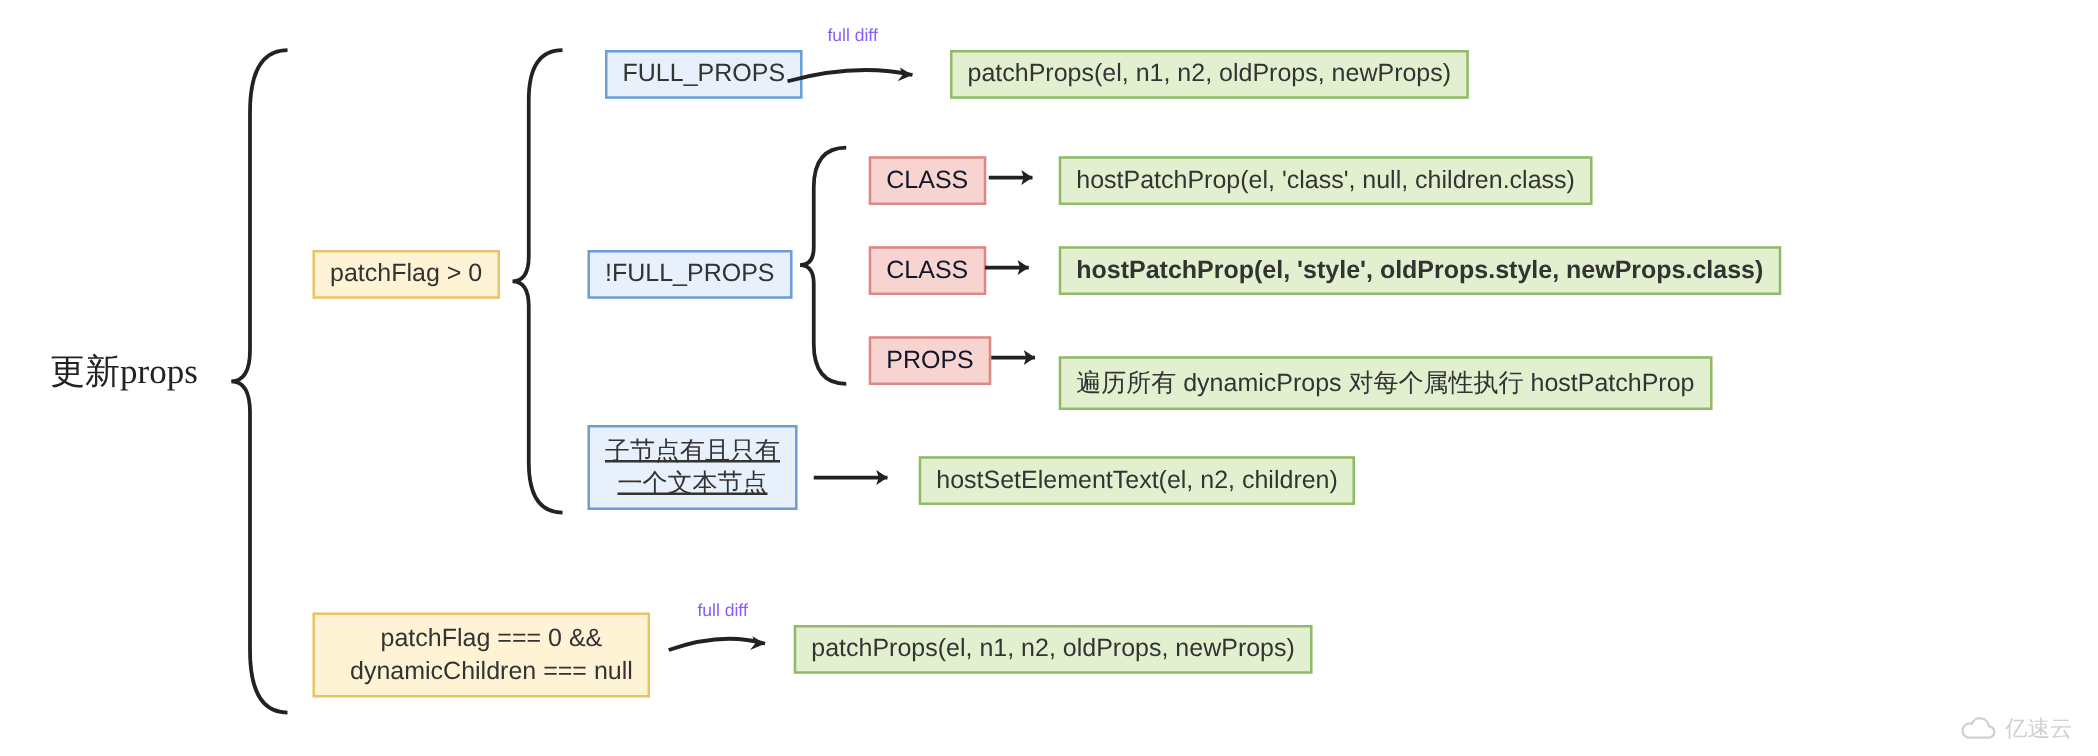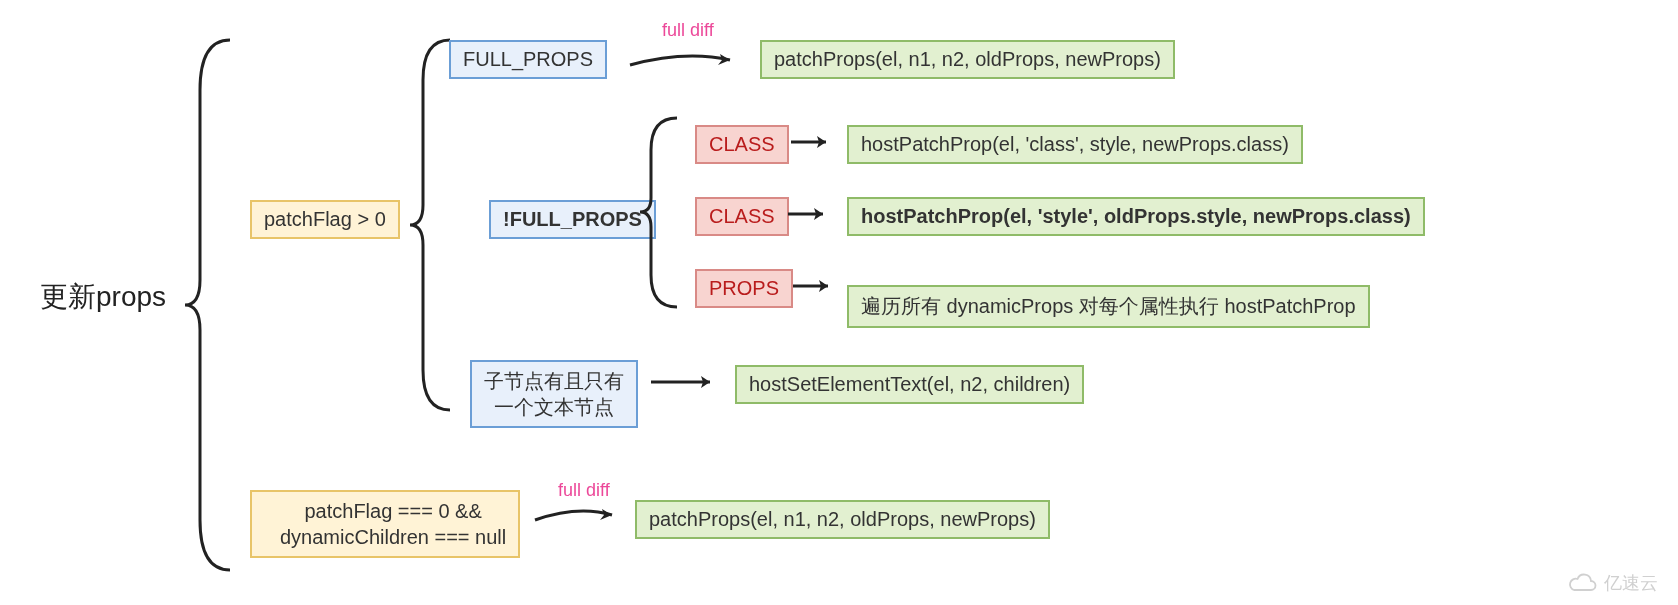--- a/index.html
+++ b/index.html
@@ -17,98 +17,98 @@
     padding: 6px 12px;
     font-size: 20px;
     text-align: center;
     white-space: nowrap;
     display: inline-flex;
     align-items: center;
     justify-content: center;
   }
   .yellow { background: #fff3d6; border-color: #e8c468; color: #333; }
   .blue   { background: #e8f0fb; border-color: #6b9ed6; color: #333; }
-  .red    { background: #f8d4d0; border-color: #d98a86; color: #b91c1c; }
+  .red    { background: #f8d4d0; border-color: #d98a86; color: #0f172a; }
   .green  { background: #e2f0d0; border-color: #8fbb68; color: #333; }
   .root-label {
     font-size: 28px;
     color: #222;
     position: absolute;
   }
   .multiline { line-height: 1.3; flex-direction: column; }
   .arrow-label {
     position: absolute;
-    font-size: 18px;
-    color: #ec4899;
+    font-size: 14px;
+    color: #8b5cf6;
   }
   .watermark {
     position: absolute;
     right: 20px;
     bottom: 10px;
     color: #d0d0d0;
     font-size: 18px;
     display: flex;
     align-items: center;
     gap: 6px;
     font-family: Liberation Mono, monospace;
   }
   svg.brace { position: absolute; }
   svg.arrow { position: absolute; }
 </style>
 </head>
 <body>
 
-<div class="root-label" style="left:40px; top:278px;">更新props</div>
+<div class="root-label" style="left:40px; top:278px;font-family:Liberation Serif, serif;">更新props</div>
 
 <svg class="brace" style="left:180px; top:30px; width:60px; height:550px;" viewBox="0 0 60 550">
   <path d="M50 10 Q20 10 20 60 L20 250 Q20 275 5 275 Q20 275 20 300 L20 490 Q20 540 50 540" fill="none" stroke="#222" stroke-width="3"></path>
 </svg>
 
 <div class="node yellow" style="position:absolute; left:250px; top:200px;">patchFlag &gt; 0</div>
 
 <svg class="brace" style="left:405px; top:30px; width:55px; height:390px;" viewBox="0 0 55 390">
   <path d="M45 10 Q18 10 18 50 L18 175 Q18 195 5 195 Q18 195 18 215 L18 340 Q18 380 45 380" fill="none" stroke="#222" stroke-width="3"></path>
 </svg>
 
-<div class="node blue" style="position:absolute; left:449px; top:40px;">FULL_PROPS</div>
+<div class="node blue" style="position:absolute; left:484px; top:40px;">FULL_PROPS</div>
 <div class="arrow-label" style="left:662px; top:20px;">full diff</div>
 <svg class="arrow" style="left:625px; top:45px; width:120px; height:30px;" viewBox="0 0 120 30">
   <path d="M5 20 Q60 5 105 15" fill="none" stroke="#222" stroke-width="3"></path>
   <path d="M105 15 l-10 -6 l2 6 l-4 5 z" fill="#222"></path>
 </svg>
 <div class="node green" style="position:absolute; left:760px; top:40px;">patchProps(el, n1, n2, oldProps, newProps)</div>
 
-<div class="node blue" style="position:absolute; left:489px; top:200px;font-weight:bold;">!FULL_PROPS</div>
+<div class="node blue" style="position:absolute; left:470px; top:200px;">!FULL_PROPS</div>
 
 <svg class="brace" style="left:635px; top:110px; width:50px; height:205px;" viewBox="0 0 50 205">
   <path d="M42 8 Q16 8 16 40 L16 88 Q16 102 5 102 Q16 102 16 117 L16 165 Q16 197 42 197" fill="none" stroke="#222" stroke-width="3"></path>
 </svg>
 
 <div class="node red" style="position:absolute; left:695px; top:125px;">CLASS</div>
 <svg class="arrow" style="left:788px; top:130px; width:50px; height:25px;" viewBox="0 0 50 25">
   <path d="M3 12 L38 12" fill="none" stroke="#222" stroke-width="3"></path>
   <path d="M38 12 l-9 -6 l2 6 l-2 6 z" fill="#222"></path>
 </svg>
-<div class="node green" style="position:absolute; left:847px; top:125px;">hostPatchProp(el, 'class', style, newProps.class)</div>
+<div class="node green" style="position:absolute; left:847px; top:125px;">hostPatchProp(el, 'class', null, children.class)</div>
 
 <div class="node red" style="position:absolute; left:695px; top:197px;">CLASS</div>
 <svg class="arrow" style="left:785px; top:202px; width:50px; height:25px;" viewBox="0 0 50 25">
   <path d="M3 12 L38 12" fill="none" stroke="#222" stroke-width="3"></path>
   <path d="M38 12 l-9 -6 l2 6 l-2 6 z" fill="#222"></path>
 </svg>
 <div class="node green" style="position:absolute; left:847px; top:197px;font-weight:bold;">hostPatchProp(el, 'style', oldProps.style, newProps.class)</div>
 
 <div class="node red" style="position:absolute; left:695px; top:269px;">PROPS</div>
 <svg class="arrow" style="left:790px; top:274px; width:50px; height:25px;" viewBox="0 0 50 25">
   <path d="M3 12 L38 12" fill="none" stroke="#222" stroke-width="3"></path>
   <path d="M38 12 l-9 -6 l2 6 l-2 6 z" fill="#222"></path>
 </svg>
 <div class="node green" style="position:absolute; left:847px; top:269px;margin-top:16px;">遍历所有 dynamicProps 对每个属性执行 hostPatchProp</div>
 
-<div class="node blue multiline" style="position:absolute; left:470px; top:360px;">
+<div class="node blue multiline" style="position:absolute; left:470px; top:340px;text-decoration:underline;">
   <span>子节点有且只有</span>
   <span>一个文本节点</span>
 </div>
 <svg class="arrow" style="left:648px; top:370px; width:75px; height:25px;" viewBox="0 0 75 25">
   <path d="M3 12 L62 12" fill="none" stroke="#222" stroke-width="3"></path>
   <path d="M62 12 l-9 -6 l2 6 l-2 6 z" fill="#222"></path>
 </svg>
 <div class="node green" style="position:absolute; left:735px; top:365px;">hostSetElementText(el, n2, children)</div>
 
 <div class="node yellow multiline" style="position:absolute; left:250px; top:490px;padding-left:28px;">

